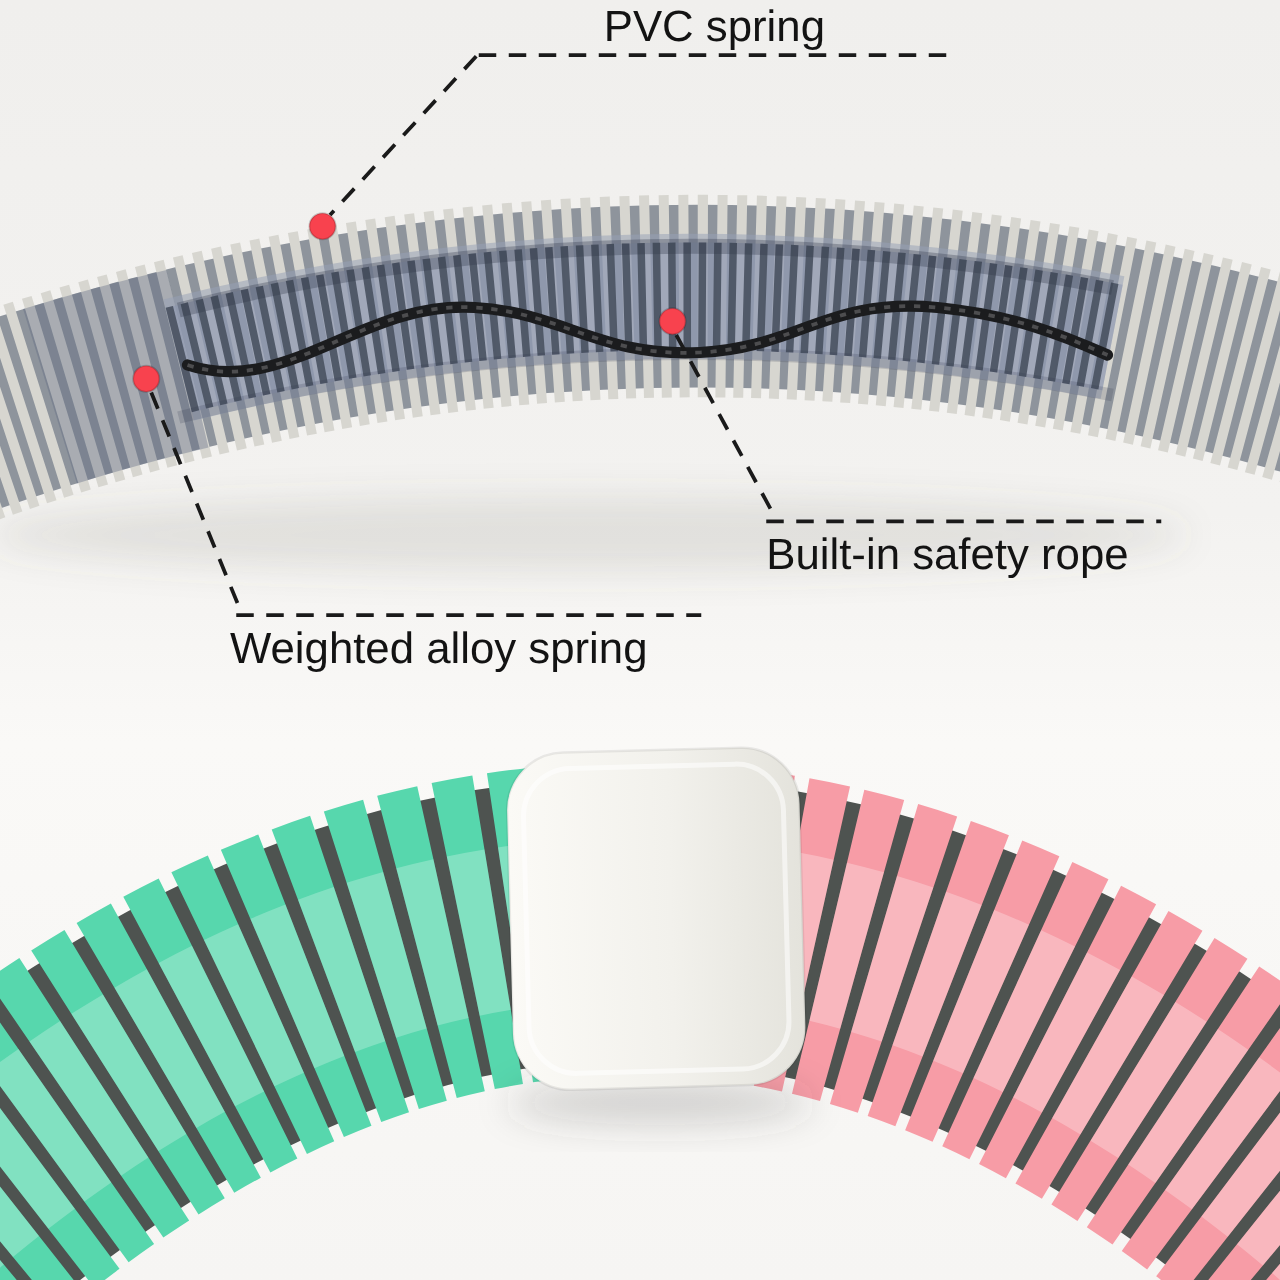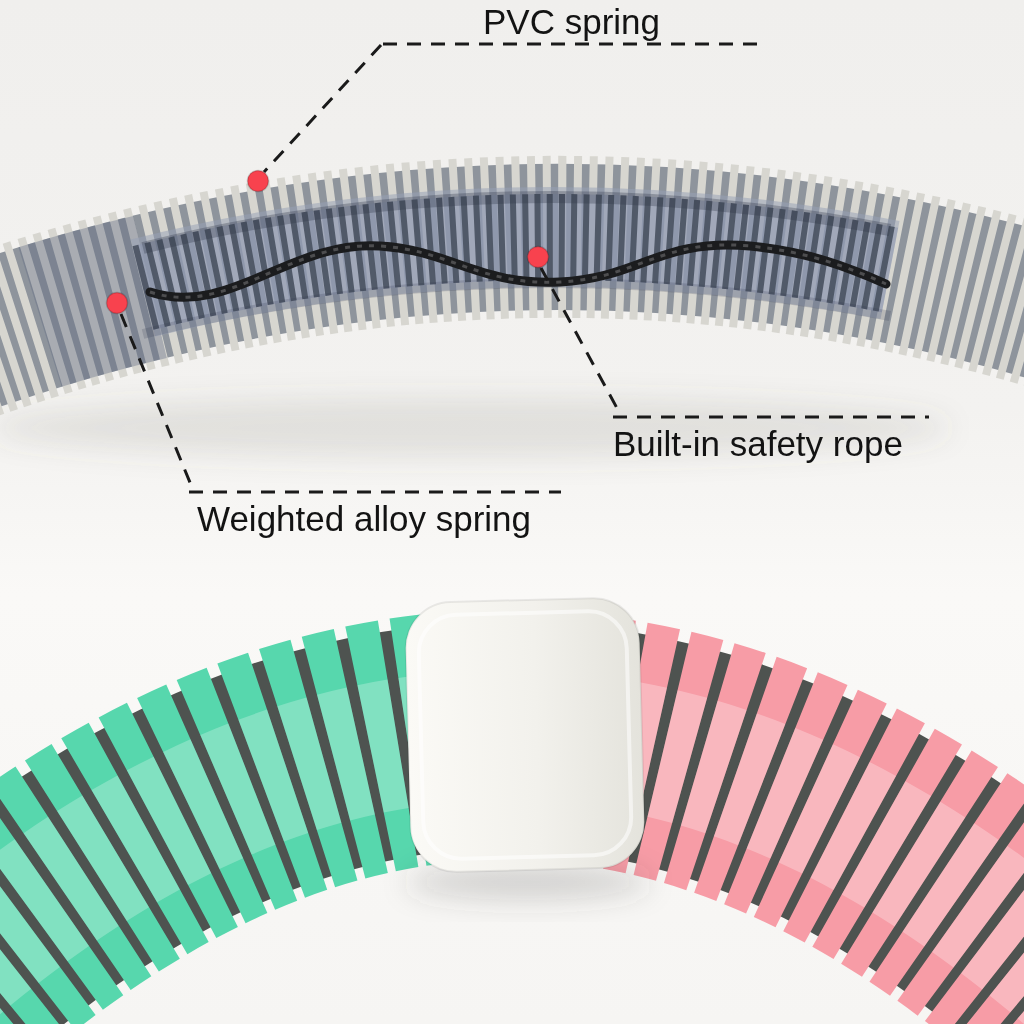--- a/index.html
+++ b/index.html
@@ -8,21 +8,21 @@
     background:linear-gradient(180deg,#f0efed 0%,#f3f2f0 40%,#faf9f7 58%,#f6f5f3 100%);
     font-family:"Liberation Sans",sans-serif;
   }
   .stage svg{position:absolute;left:0;top:0;}
   .label{
     position:absolute;font-size:35px;line-height:1.15;color:#131313;
     white-space:nowrap;font-weight:400;
   }
   .label-pvc{left:383px;top:2px;width:377px;text-align:center;}
   .label-rope{left:613px;top:424px;}
-  .label-alloy{left:197px;top:499px;}
+  .label-alloy{left:184px;top:499px;}
 </style>
 </head>
 <body>
 
 <div class="stage">
 
   <svg width="1024" height="1024" viewBox="0 0 1024 1024">
     <defs>
       <linearGradient id="conGrad" x1="0" y1="0" x2="1" y2="0">
         <stop offset="0" stop-color="#fbfaf6"></stop>

